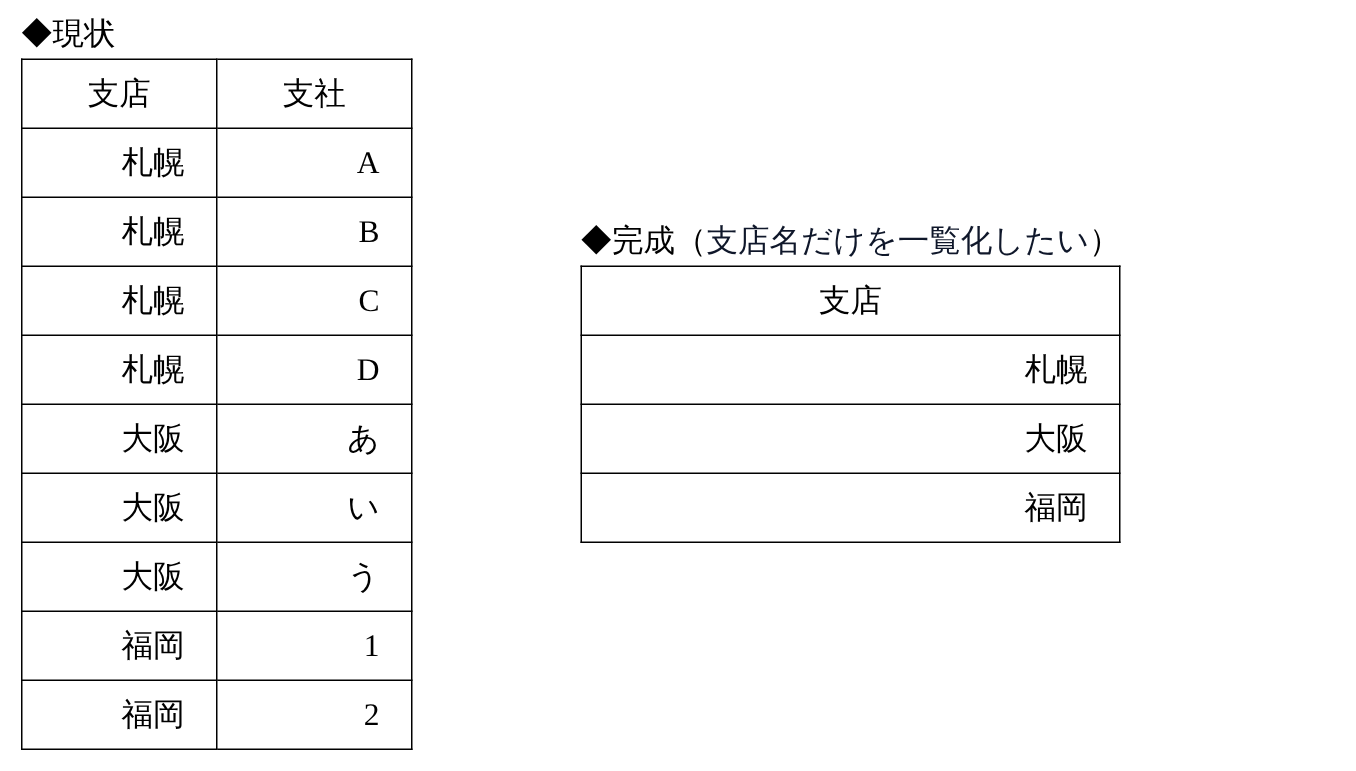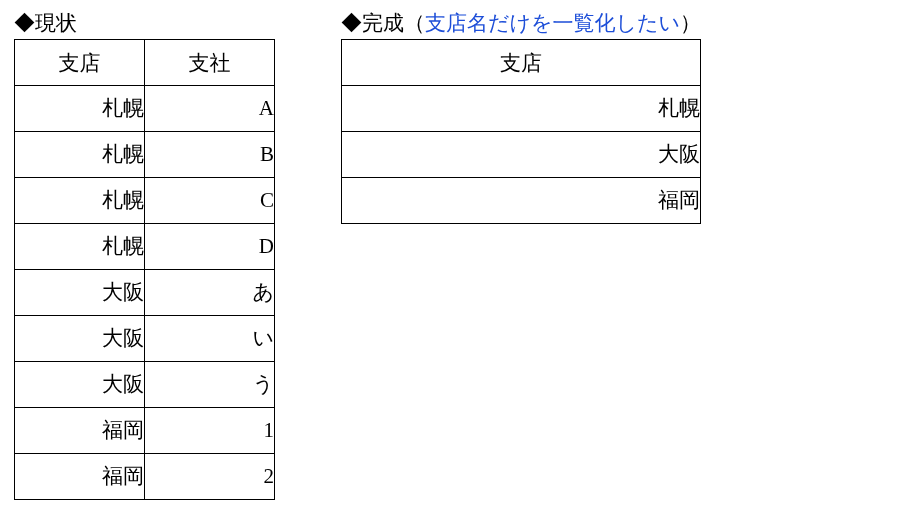--- a/index.html
+++ b/index.html
@@ -8,38 +8,38 @@
     padding: 8px 14px;
     font-family: "Meiryo", "Hiragino Sans", "Yu Gothic", sans-serif;
     font-size: 21px;
     color: #000;
     background: #fff;
     width: 904px;
   }
   .columns {
     display: flex;
     flex-direction: row;
-    align-items: flex-start;
-    gap: 66px;
+    align-items: center;
+    gap: 112px;
   }
   .col { display: flex; flex-direction: column; }
   .title {
     margin: 0 0 2px 0;
     line-height: 1.4;
     white-space: nowrap;
   }
   .title .paren { font-family: inherit; }
-  .title .red { color: #1d4ed8; }
+  .title .red { color: #0f172a; }
   table {
     border-collapse: collapse;
   }
   th, td {
     border: 1px solid #000;
     height: 46px;
-    padding: 0 0;
+    padding: 0 21px;
     font-weight: normal;
     font-size: 21px;
     line-height: 1;
     vertical-align: middle;
   }
   th { text-align: center; }
   td { text-align: right; font-family: Liberation Serif, serif; }
   .left-table th, .left-table td { width: 130px; }
   .right-table th, .right-table td { width: 130px; }
 </style>

